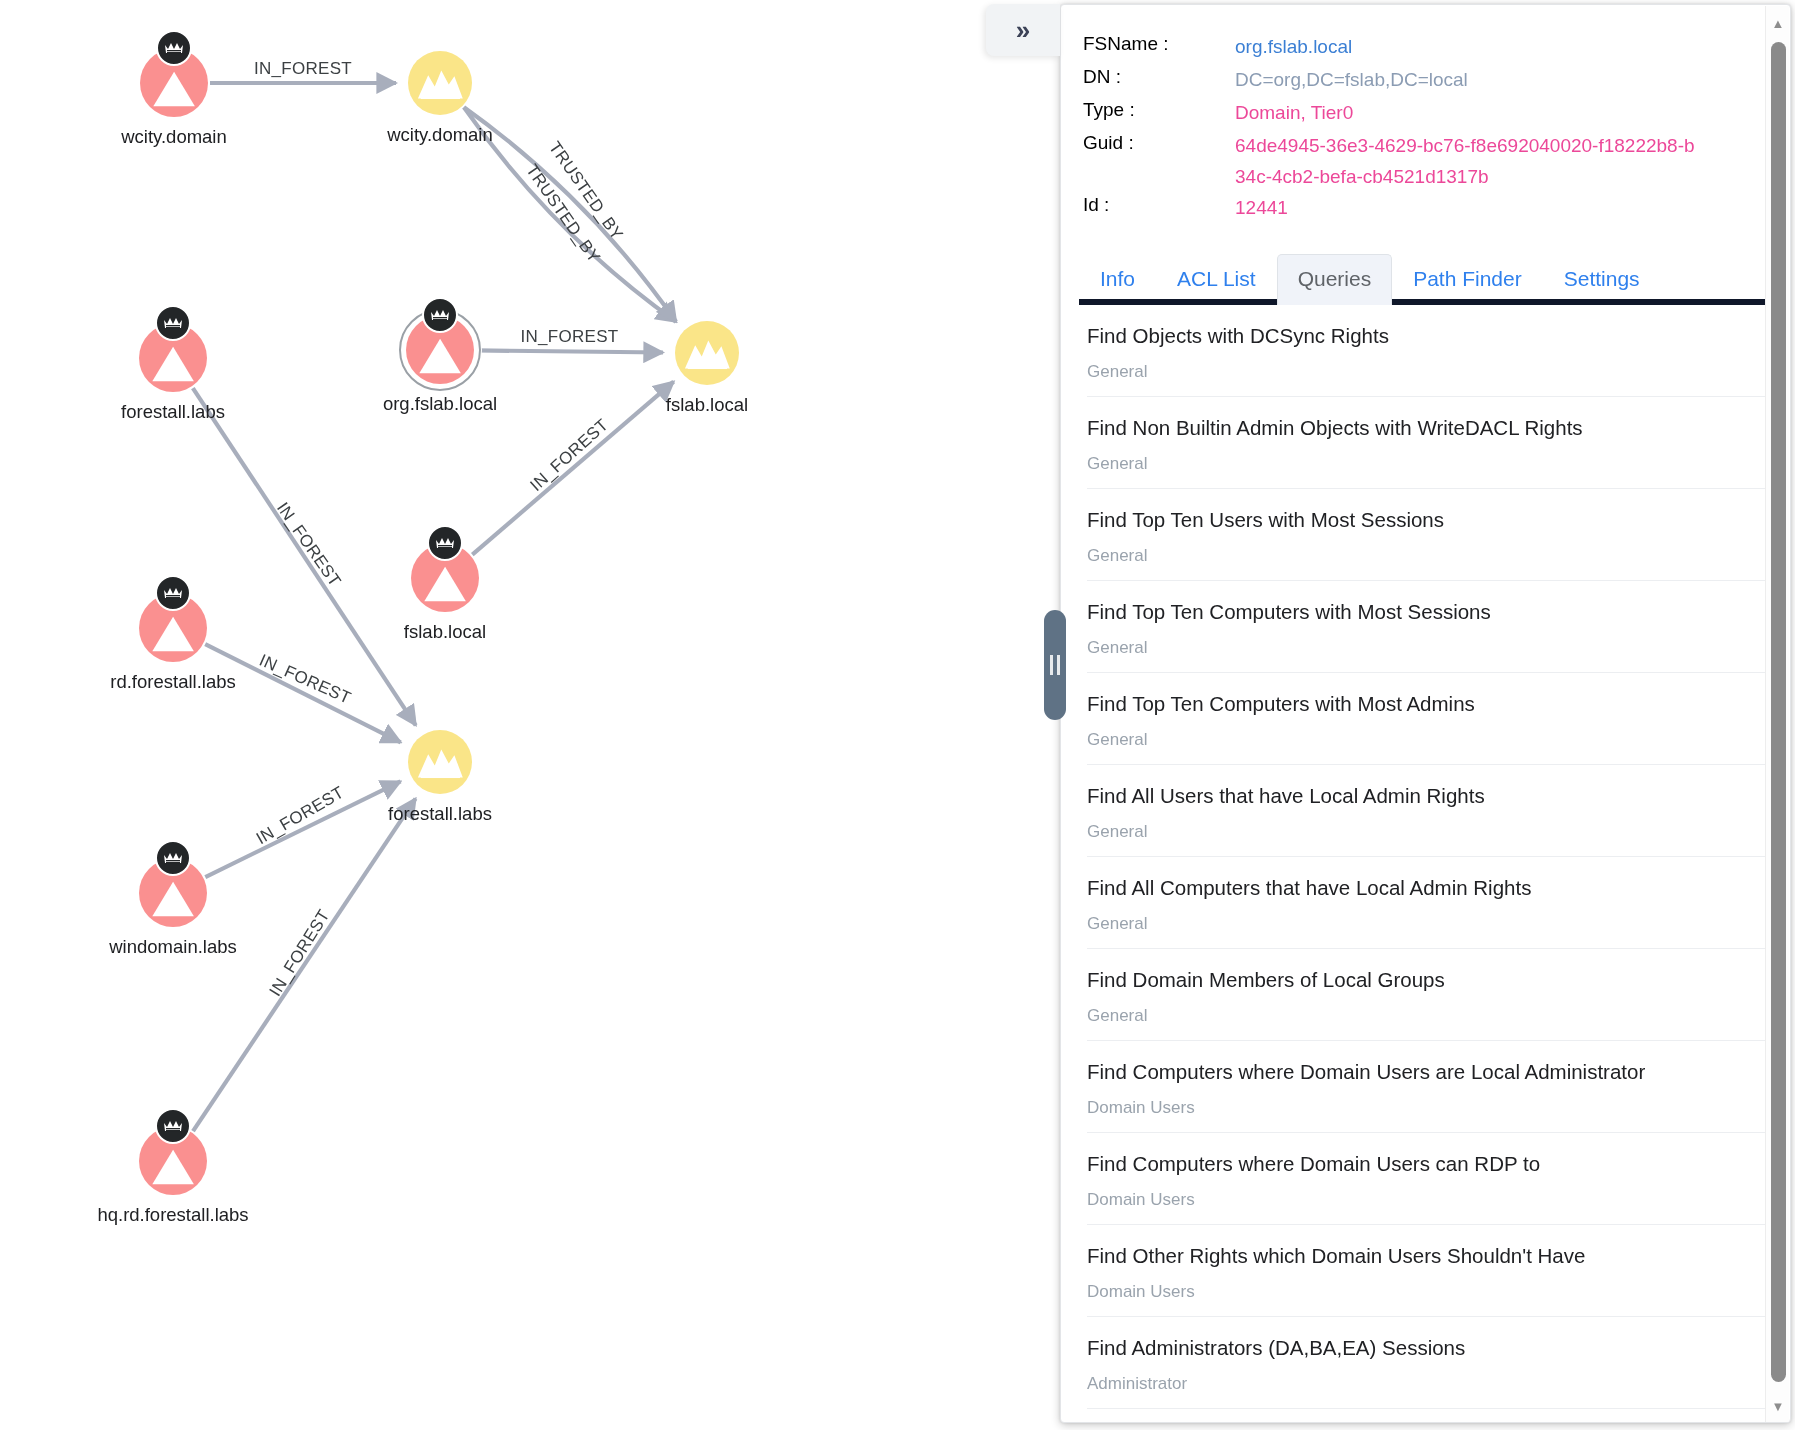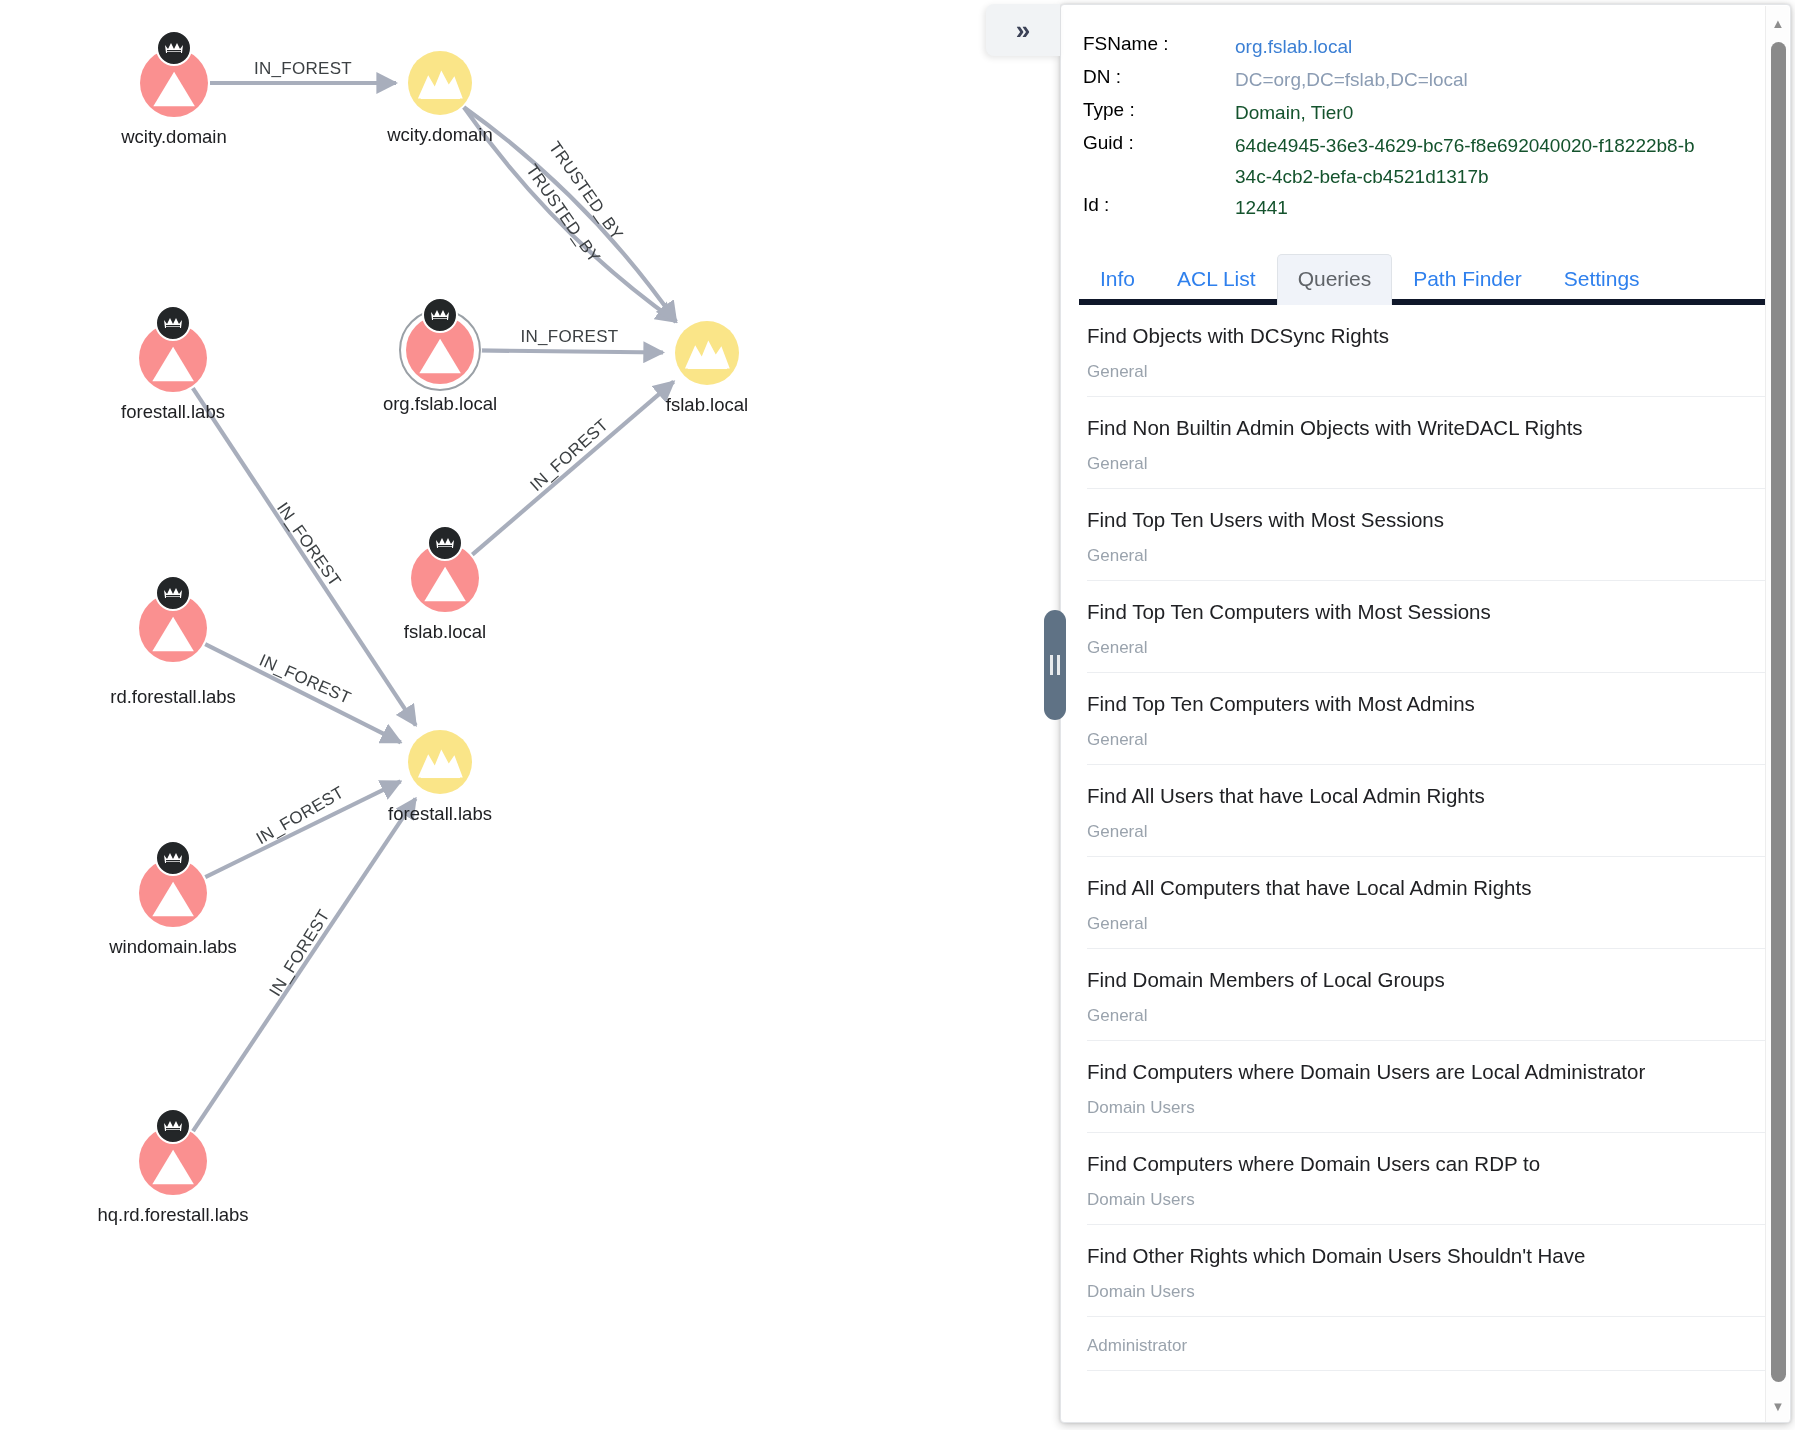--- a/index.html
+++ b/index.html
@@ -78,21 +78,21 @@
   }
   #resize-handle i { display:block; width:3px; height:20px; background:#ffffff; opacity:.85; }
 
   
   .info-block { padding: 26px 0 6px 0; }
   .info-row { display:flex; align-items:flex-start; padding: 0 0 0 22px; min-height:33px; }
   .info-key {
     width:152px; flex:0 0 152px;
     font-size:19px; color:#000000; padding-top:2px;
   }
-  .info-val { font-size:19px; color:#14532d; line-height:31px; max-width:460px; word-break:break-all; }
+  .info-val { font-size:19px; color:#ec4899; line-height:31px; max-width:460px; word-break:break-all; }
   .info-val.link { color:#3b7fd4; cursor:pointer; }
   .info-val.muted { color:#8b9cb3; }
 
   
   .tabs {
     display:flex; align-items:flex-start;
     margin: 22px 18px 0 18px;
     border-bottom:6px solid #0f172a;
     height:52px;
   }
@@ -258,21 +258,21 @@
               </svg></span>
           </div>
           <div class="crown" style="left: 16px; top: -19px;">
             <svg width="20" height="16" viewBox="0 0 20 16">
               <path d="M1 5 L4 9 L7 3 L10 9 L13 3 L16 9 L19 5 L18 13 L2 13 Z" fill="#ffffff"></path>
               <rect x="3" y="10" width="14" height="1.3" fill="#232628"></rect>
               <rect x="3" y="12" width="14" height="1.3" fill="#232628"></rect>
             </svg>
           </div>
         </div>
-        <div class="node-label" style="left: 173px; top: 671px; margin-top: 15px;">rd.forestall.labs</div>
+        <div class="node-label" style="left: 173px; top: 671px;">rd.forestall.labs</div>
         <div class="gnode" style="left: 440px; top: 762px; width: 64px; height: 64px;">
           <div class="disc" style="width: 64px; height: 64px; background: rgb(250, 229, 136); display: flex; align-items: center; justify-content: center; padding-bottom: 0px;">
             <span style="line-height: 0;"><svg width="46.72" height="37.376" viewBox="0 0 100 80">
                 <path d="M2 74 L24 24 L38 48 L52 14 L68 44 L80 26 L98 74 Z" fill="#ffffff"></path>
                 <rect x="8" y="66" width="84" height="9" fill="#ffffff"></rect>
               </svg></span>
           </div>
         </div>
         <div class="node-label" style="left: 440px; top: 803px;">forestall.labs</div>
         <div class="gnode" style="left: 173px; top: 893px; width: 68px; height: 68px;">
@@ -389,20 +389,21 @@
         </div>
         <div class="query-item">
           <div class="query-title">Find Computers where Domain Users can RDP to</div>
           <div class="query-cat">Domain Users</div>
         </div>
         <div class="query-item">
           <div class="query-title">Find Other Rights which Domain Users Shouldn't Have</div>
           <div class="query-cat">Domain Users</div>
         </div>
         <div class="query-item">
+          <div class="query-title">Find Administrators (DA,BA,EA) Sessions</div>
           <div class="query-cat">Administrator</div>
         </div>
       </div>
 
     <div id="panel-scrollbar">
       <div id="sb-up">▲</div>
       <div id="sb-thumb"></div>
       <div id="sb-down">▼</div>
     </div>
   </div>

